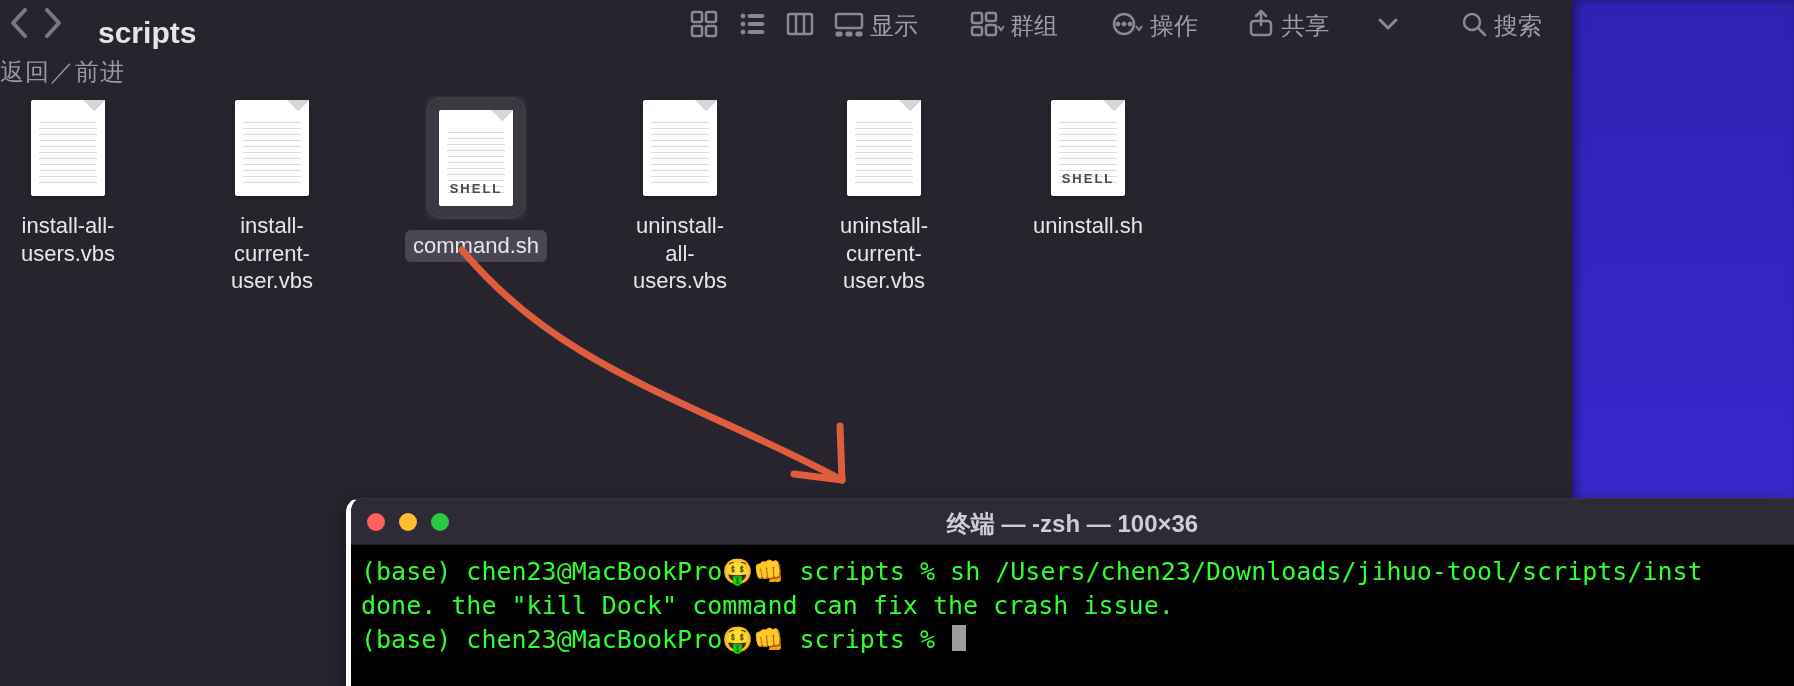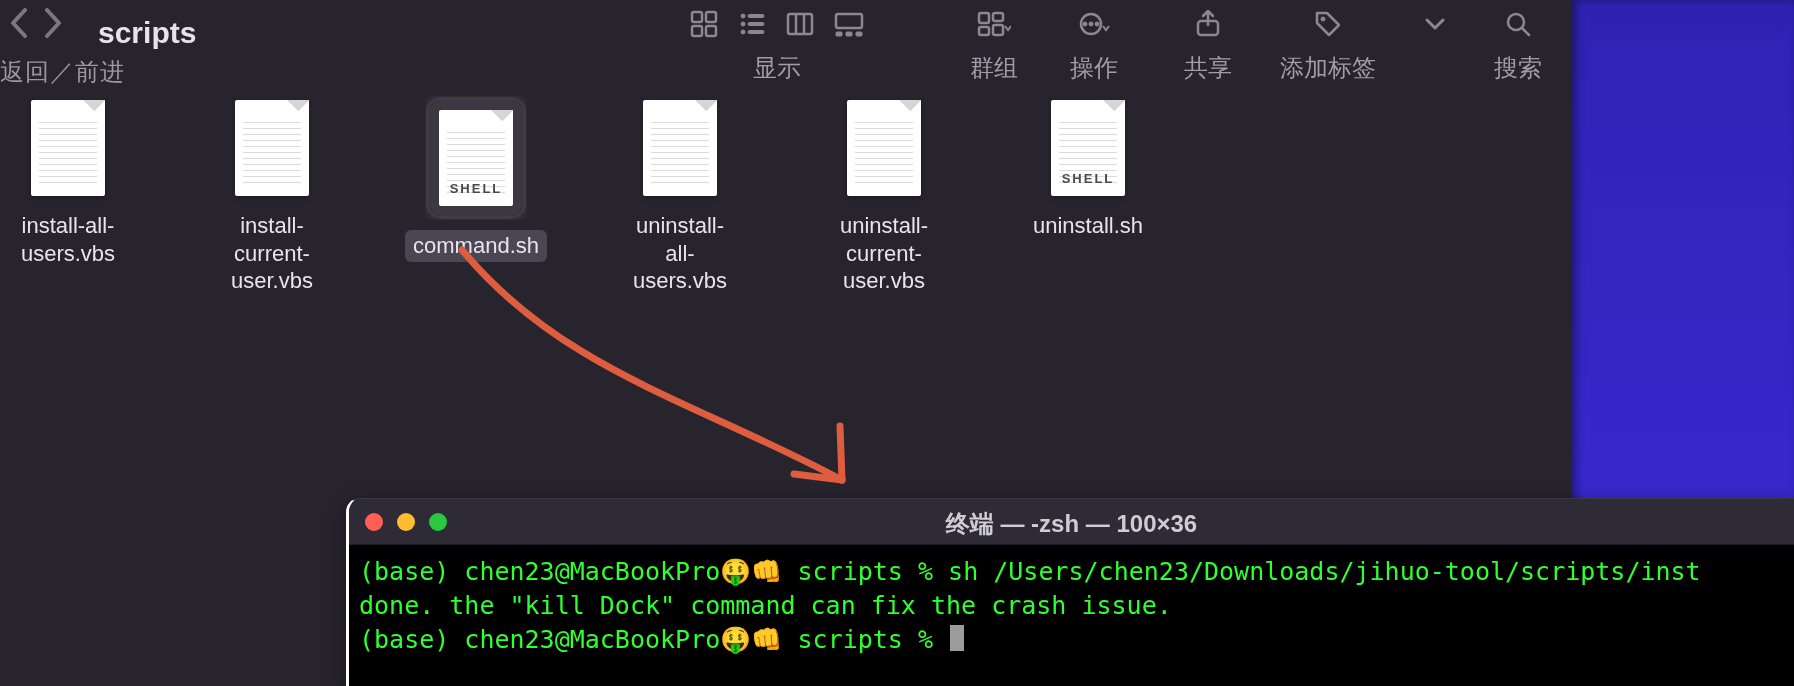--- a/index.html
+++ b/index.html
@@ -64,21 +64,21 @@
     display: flex; gap: 28px;
     align-items: flex-start;
   }
   .toolbar-right {
     position: absolute;
     left: 970px; top: 6px;
     display: flex; gap: 52px;
     align-items: flex-start;
   }
   .tb-group {
-    display: flex; flex-direction: column; align-items: center;
+    display: flex; flex-direction: row; align-items: center;
     gap: 6px;
   }
   .tb-icons {
     display: flex; gap: 20px;
     height: 40px; align-items: center;
   }
   .tb-icons svg, .tb-icon svg { fill:#8c8893; stroke:#8c8893; }
   .tb-caption {
     color:#a19da8;
     font-size: 24px;
@@ -172,21 +172,21 @@
   }
   .arrow svg path { fill:none; stroke:#dd5d3e; stroke-width:7; stroke-linecap:round; }
 
   
   .terminal {
     position:absolute;
     left:346px; top:498px;
     width:1448px; height:188px;
     background:#0c4a6e;
     border-top:1px solid #3a3642;
-    border-left:3px solid #ffffff;
+    border-left:5px solid #ffffff;
     border-radius:14px 0 0 0;
     box-shadow:0 6px 20px rgba(0,0,0,.45);
     overflow:hidden;
   }
   .term-titlebar {
     height:46px;
     position:relative;
     background:#2e2b37;
     border-bottom:1px solid #1f1d26;
   }
@@ -318,29 +318,20 @@
           <div class="tb-icons">
               <span><svg width="28" height="30">
                   <path d="M14 2 v14 M14 2 l-5 5 M14 2 l5 5" fill="none" stroke-width="2.5" stroke-linecap="round"></path>
                   <rect x="4" y="12" width="20" height="14" rx="3" fill="none" stroke-width="2.5"></rect>
                 </svg></span>
             </div>
           <div class="tb-caption">共享</div>
         </div>
         <div class="tb-group">
           <div class="tb-icons">
-              <span><svg width="30" height="30">
-                  <path d="M4 4 h10 l12 12 -10 10 -12 -12z" fill="none" stroke-width="2.5" stroke-linejoin="round"></path>
-                  <circle cx="10" cy="10" r="2"></circle>
-                </svg></span>
-            </div>
-          <div class="tb-caption">添加标签</div>
-        </div>
-        <div class="tb-group">
-          <div class="tb-icons">
               <span><svg width="22" height="28">
                   <path d="M3 10 l8 8 l8 -8" fill="none" stroke-width="3" stroke-linecap="round" stroke-linejoin="round"></path>
                 </svg></span>
             </div>
           <div class="tb-caption">&nbsp;</div>
         </div>
         <div class="tb-group">
           <div class="tb-icons">
               <span><svg width="28" height="28">
                   <circle cx="12" cy="12" r="8" fill="none" stroke-width="2.5"></circle>

